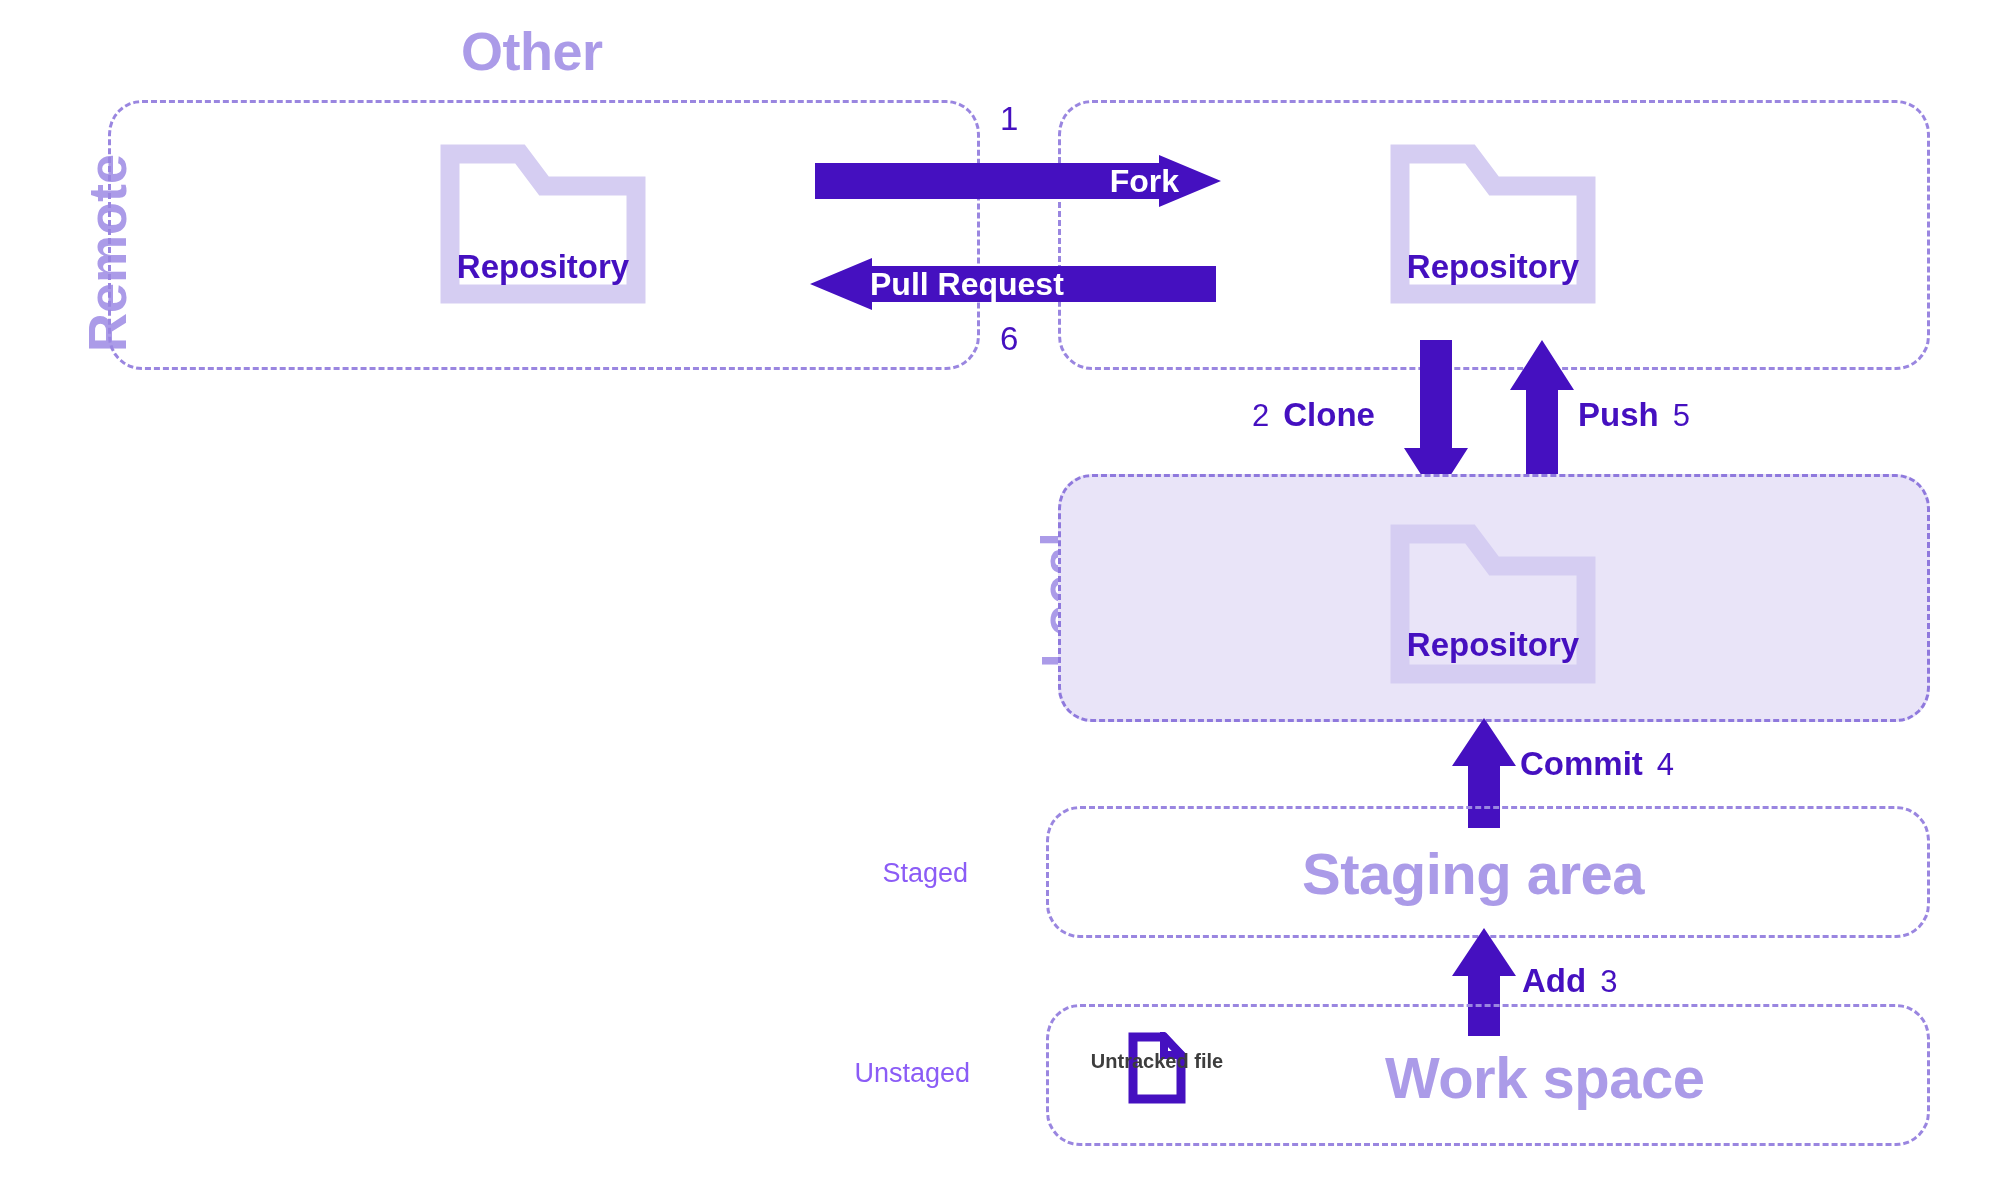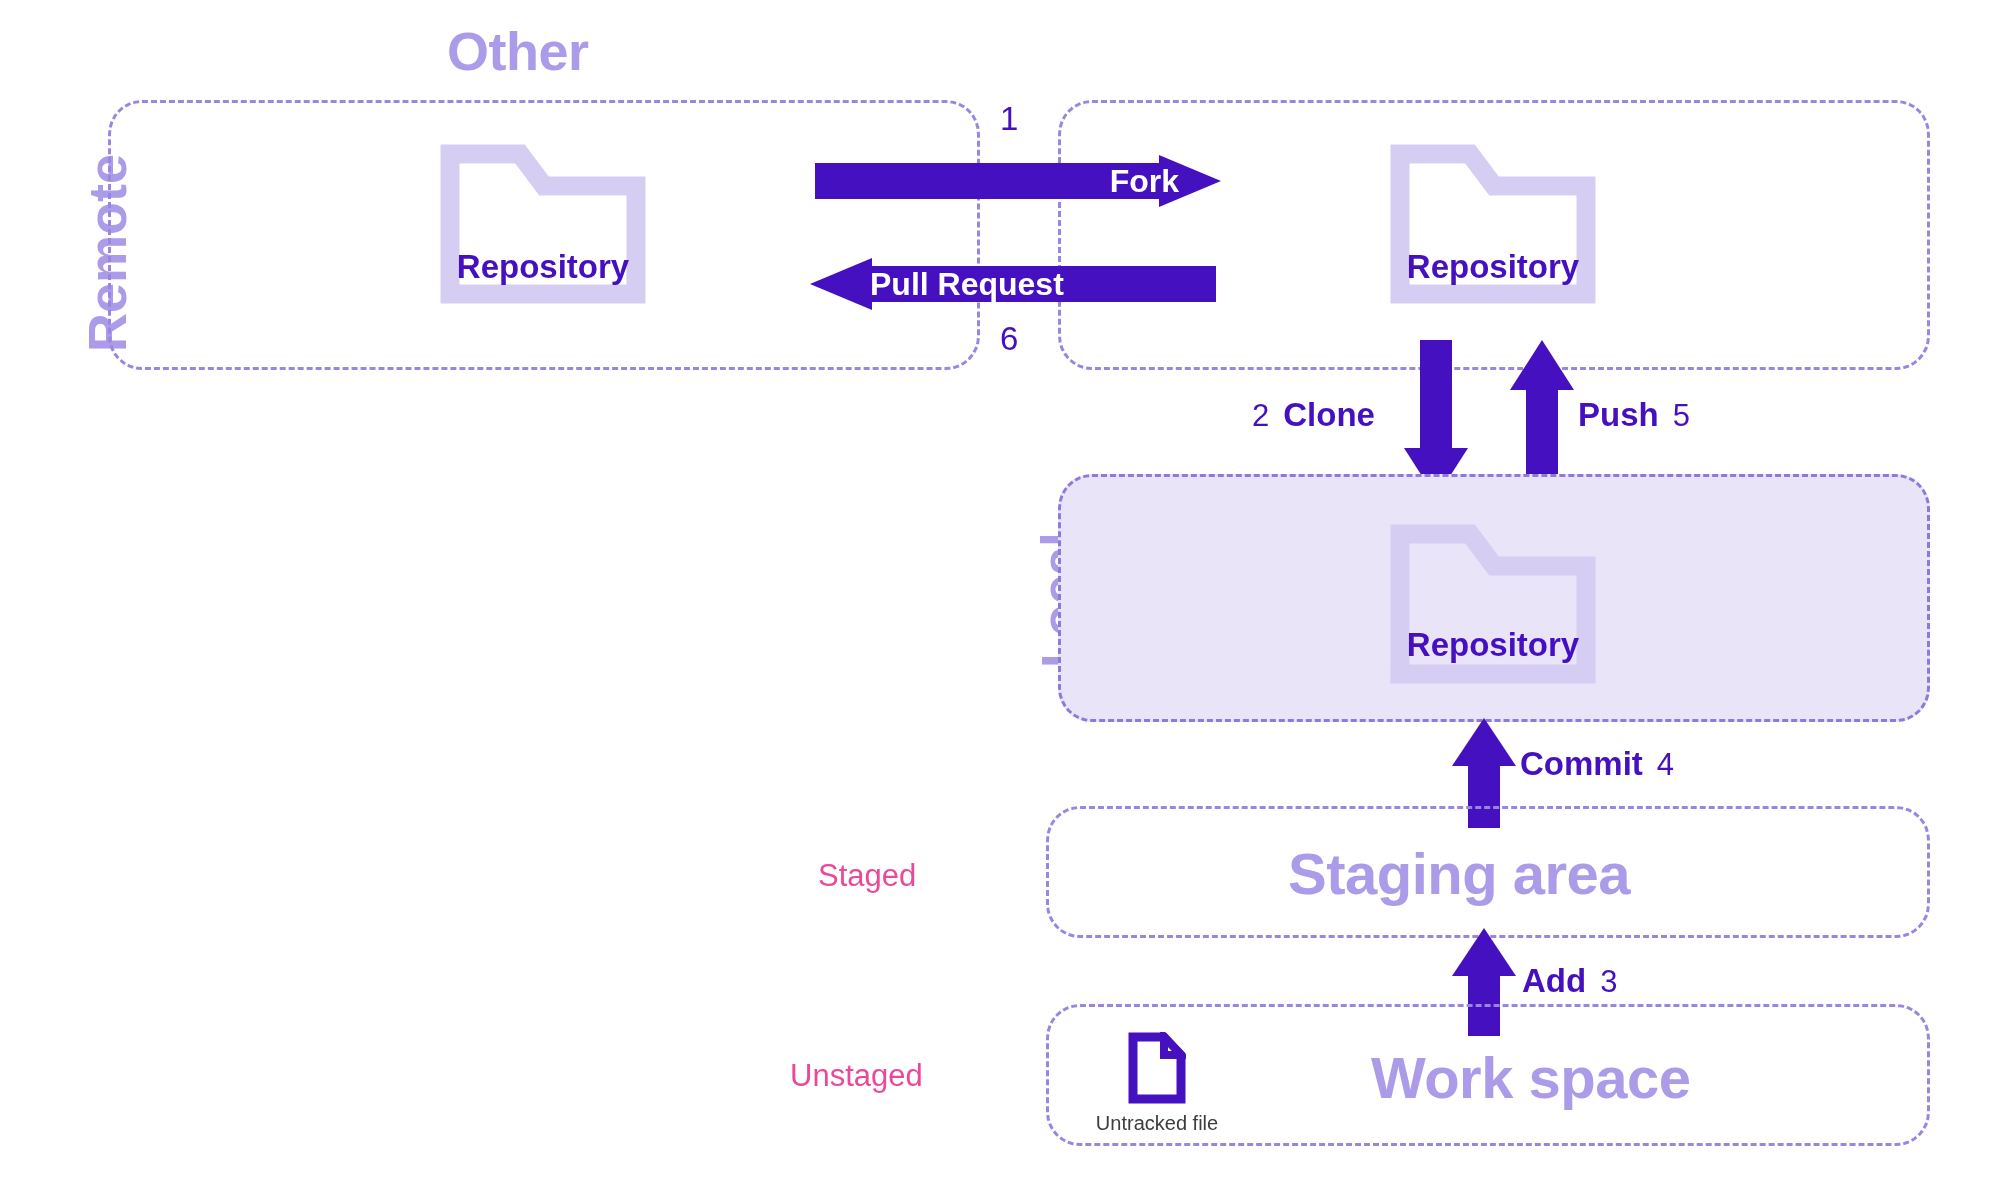--- a/index.html
+++ b/index.html
@@ -24,20 +24,21 @@
   .region.filled { background: #e9e4f8; border-color: #8f79dd; }
 
   
   .zone-title {
     position: absolute;
     color: #ab9be8;
     font-weight: bold;
     font-size: 54px;
     letter-spacing: -0.5px;
     white-space: nowrap;
+    margin-left: 14px;
   }
   .zone-title.inner { font-size: 58px; }
 
   
   .vlabel {
     position: absolute;
     color: #ab9be8;
     font-weight: bold;
     font-size: 54px;
     white-space: nowrap;
@@ -96,23 +97,24 @@
   .lone-num {
     position: absolute;
     color: #4510c0;
     font-size: 33px;
     font-weight: normal;
   }
 
   
   .side-label {
     position: absolute;
-    color: #ec4899;
-    font-size: 31px;
-    white-space: nowrap;
+    color: #8b5cf6;
+    font-size: 27px;
+    white-space: nowrap;
+    text-align: right;
   }
 
   
   .file-caption {
     position: absolute;
     color: #3d3d3d;
     font-size: 20px;
     white-space: nowrap;
     text-align: center;
   }
@@ -225,15 +227,15 @@
   <div class="region" style="left:1046px; top:1004px; width:884px; height:142px;"></div>
 
   <div class="zone-title inner" style="left:1371px; top:1044px;">Work space</div>
 
   <div class="abs" style="left:1128px; top:1032px; width:58px; height:72px;">
     <svg width="58" height="72" viewBox="0 0 58 72">
       <path d="M5 5 H36 L53 23 V67 H5 Z" fill="none" stroke="#4510c0" stroke-width="9" stroke-linejoin="miter"></path>
       <path d="M36 5 L53 23 H36 Z" fill="#ffffff" stroke="#4510c0" stroke-width="8" stroke-linejoin="miter"></path>
     </svg>
   </div>
-  <div class="file-caption" style="left:1032px; top:1112px; width:250px;">Untracked file</div>
+  <div class="file-caption" style="left:1032px; top:1050px; width:250px;font-weight:bold;">Untracked file</div>
 
 </div>
 
 </body></html>

